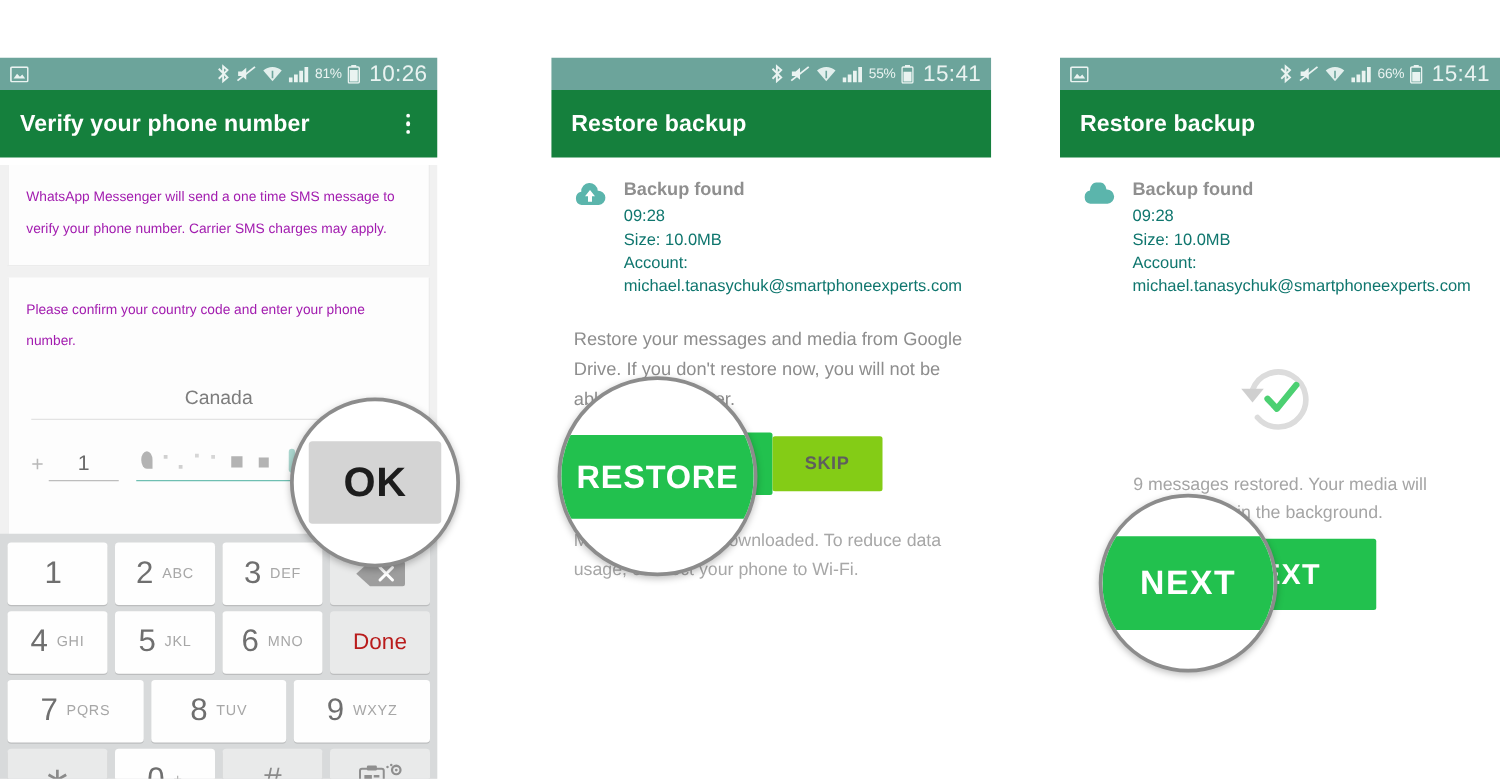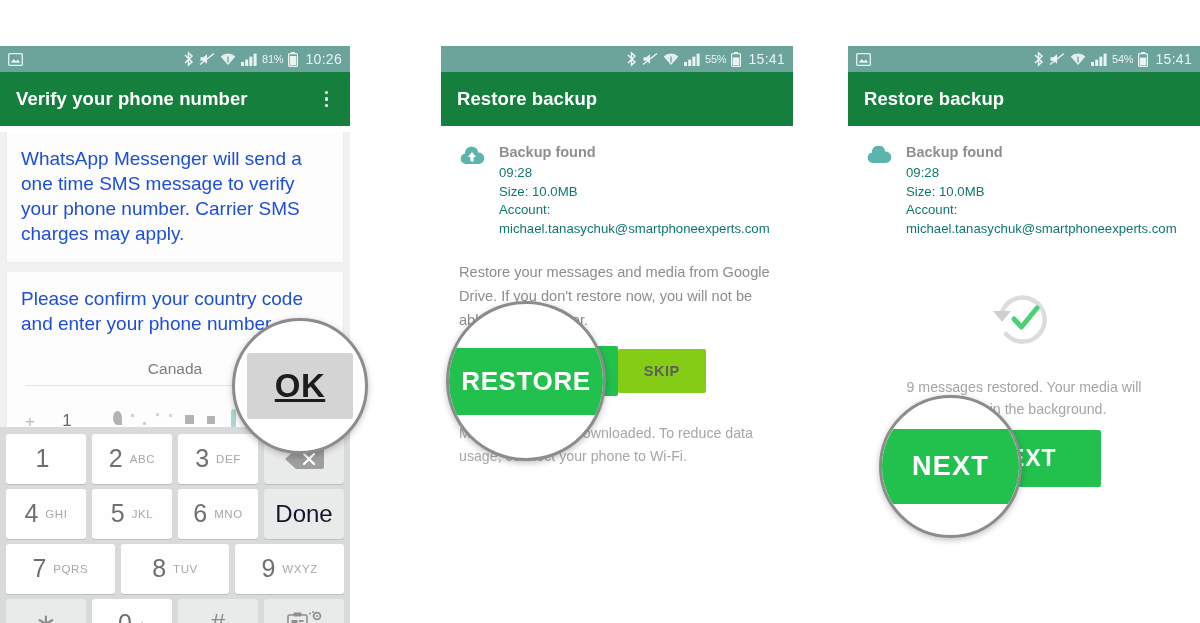--- a/index.html
+++ b/index.html
@@ -18,37 +18,37 @@
 
   
   .statusbar{
     height:26px;background:#6ca49b;color:#eaf3f1;
     display:flex;align-items:center;padding:0 8px;
     font-size:13px;position:relative;
   }
   .sb-left{display:flex;align-items:center;gap:6px;}
   .sb-right{margin-left:auto;display:flex;align-items:center;gap:5px;}
   .sb-pct{font-size:11px;letter-spacing:-.2px;}
-  .sb-time{font-size:14px;letter-spacing:.3px;padding-left:2px;}
+  .sb-time{font-size:18px;letter-spacing:.3px;padding-left:2px;}
   .ic{display:inline-block;vertical-align:middle;}
 
   
   .appbar{
     height:54px;background:#15803d;color:#fff;
     display:flex;align-items:center;padding:0 16px;
   }
   .appbar .title{font-size:18.5px;font-weight:bold;letter-spacing:.1px;}
   .appbar .overflow{margin-left:auto;display:flex;flex-direction:column;gap:3px;align-items:center;padding:6px;}
   .dot{width:3.5px;height:3.5px;border-radius:50%;background:#fff;display:block;}
 
   
   .p1body{background:#f1f1f1;height:543px;position:relative;}
   .card{background:#fdfdfd;margin:6px 6px 0 6px;padding:14px 14px 16px 14px;
         border:1px solid #ececec;border-top:none;}
-  .card p{margin:0;color:#1d4ed8;font-size:19px;line-height:25px;}
+  .card p{margin:0;color:#a21caf;font-size:11px;line-height:25px;}
   .card2{margin-top:9px;padding-bottom:60px;}
   .country{text-align:center;color:#7d7d7d;font-size:15.5px;margin-top:24px;}
   .country-rule{border-bottom:1px solid #e3e3e3;margin:7px 4px 0 4px;}
   .phonerow{display:flex;align-items:flex-end;margin-top:22px;padding:0 4px;}
   .plus{color:#b9b9b9;font-size:17px;padding-bottom:3px;}
   .cc{width:56px;text-align:center;color:#6a6a6a;font-size:17px;
       border-bottom:1.5px solid #bdbdbd;padding-bottom:3px;margin-left:4px;}
   .pnum{flex:1;margin-left:14px;border-bottom:1.6px solid #6fbfb2;
         height:26px;position:relative;}
   .blurbox{position:absolute;background:#9a9a9a;opacity:.75;}
@@ -56,21 +56,21 @@
   
   .keyboard{position:absolute;left:0;bottom:0;width:350px;height:248px;
             background:#d8dadb;padding:4px 3px 10px 3px;box-sizing:border-box;}
   .krow{display:flex;height:55px;}
   .key{flex:1;margin:2.5px 3px;background:#fefefe;border-radius:3px;
        display:flex;align-items:center;justify-content:center;gap:7px;
        box-shadow:0 1px 0 rgba(0,0,0,.13);}
   .key.fn{background:#e9eaea;}
   .knum{font-size:25px;color:#6f6f6f;font-weight:300;}
   .ksub{font-size:11.5px;color:#a7a7a7;letter-spacing:.6px;}
-  .klabel{font-size:24px;color:#0f172a;}
+  .klabel{font-size:18px;color:#b91c1c;}
   .kbig{font-size:26px;color:#8a8a8a;}
 
   
   .pbody{height:543px;background:#fff;position:relative;padding:0 18px;box-sizing:border-box;}
   .backup-row{display:flex;margin-top:18px;}
   .backup-ic{width:38px;padding-top:2px;}
   .backup-txt{flex:1;padding-left:2px;}
   .b-title{color:#8f8f8f;font-size:14.5px;font-weight:bold;margin:0 0 4px 0;}
   .b-line{color:#0f766e;font-size:13.2px;line-height:18.5px;margin:0;}
   .b-desc{color:#8d8d8d;font-size:14.6px;line-height:24px;margin:22px 0 0 0;}
@@ -89,21 +89,21 @@
             letter-spacing:1px;padding:15px 44px;border-radius:2px;}
 
   
   .lens{position:absolute;border-radius:50%;background:#fff;
         border:3px solid #8c8c8c;box-sizing:border-box;overflow:hidden;
         box-shadow:0 2px 6px rgba(0,0,0,.25);}
   .lens-inner{position:absolute;left:0;top:0;width:100%;height:100%;
               display:flex;align-items:center;justify-content:center;}
   #lens-ok{left:232px;top:272px;width:136px;height:136px;}
   .ok-chip{background:#d4d4d4;color:#1d1d1d;font-size:33px;font-weight:bold;
-           letter-spacing:.5px;padding:14px 28px;border-radius:3px;text-decoration:underline;}
+           letter-spacing:.5px;padding:14px 28px;border-radius:3px;}
   #lens-restore{left:446px;top:255px;width:160px;height:160px;}
   .restore-chip{background:#22c14e;color:#fff;font-size:26px;font-weight:bold;
                 letter-spacing:.6px;padding:18px 10px;width:100%;
                 box-sizing:border-box;text-align:center;}
   #lens-next{left:879px;top:349px;width:143px;height:143px;}
   .next-chip{background:#22c14e;color:#fff;font-size:27px;font-weight:bold;
              letter-spacing:1.2px;padding:22px 10px;width:100%;
              box-sizing:border-box;text-align:center;}
 </style>
 </head>
@@ -353,21 +353,21 @@
         <svg class="ic" width="16" height="13" viewBox="0 0 16 13">
           <path d="M8 12 L0.6 3.4 A11 11 0 0 1 15.4 3.4 Z" fill="#eaf3f1" opacity=".95"></path>
           <line x1="8" y1="3.5" x2="8" y2="9.5" stroke="#6ca49b" stroke-width="1.3"></line>
         </svg>
         <svg class="ic" width="16" height="13" viewBox="0 0 16 13">
           <rect x="0" y="9" width="3" height="4" fill="#eaf3f1"></rect>
           <rect x="4.2" y="6.6" width="3" height="6.4" fill="#eaf3f1"></rect>
           <rect x="8.4" y="3.6" width="3" height="9.4" fill="#eaf3f1"></rect>
           <rect x="12.6" y="0.6" width="3" height="12.4" fill="#eaf3f1"></rect>
         </svg>
-        <span class="sb-pct">54%</span>
+        <span class="sb-pct">66%</span>
         <svg class="ic" width="10" height="15" viewBox="0 0 10 15">
           <rect x="3" y="0" width="4" height="1.6" fill="#eaf3f1"></rect>
           <rect x="0.6" y="1.6" width="8.8" height="12.8" rx="1" fill="none" stroke="#eaf3f1" stroke-width="1.2"></rect>
           <rect x="1.8" y="5.6" width="6.4" height="7.6" fill="#eaf3f1"></rect>
         </svg>
         <span class="sb-time">15:41</span>
       </span>
     </div>
 
     <div class="appbar">

